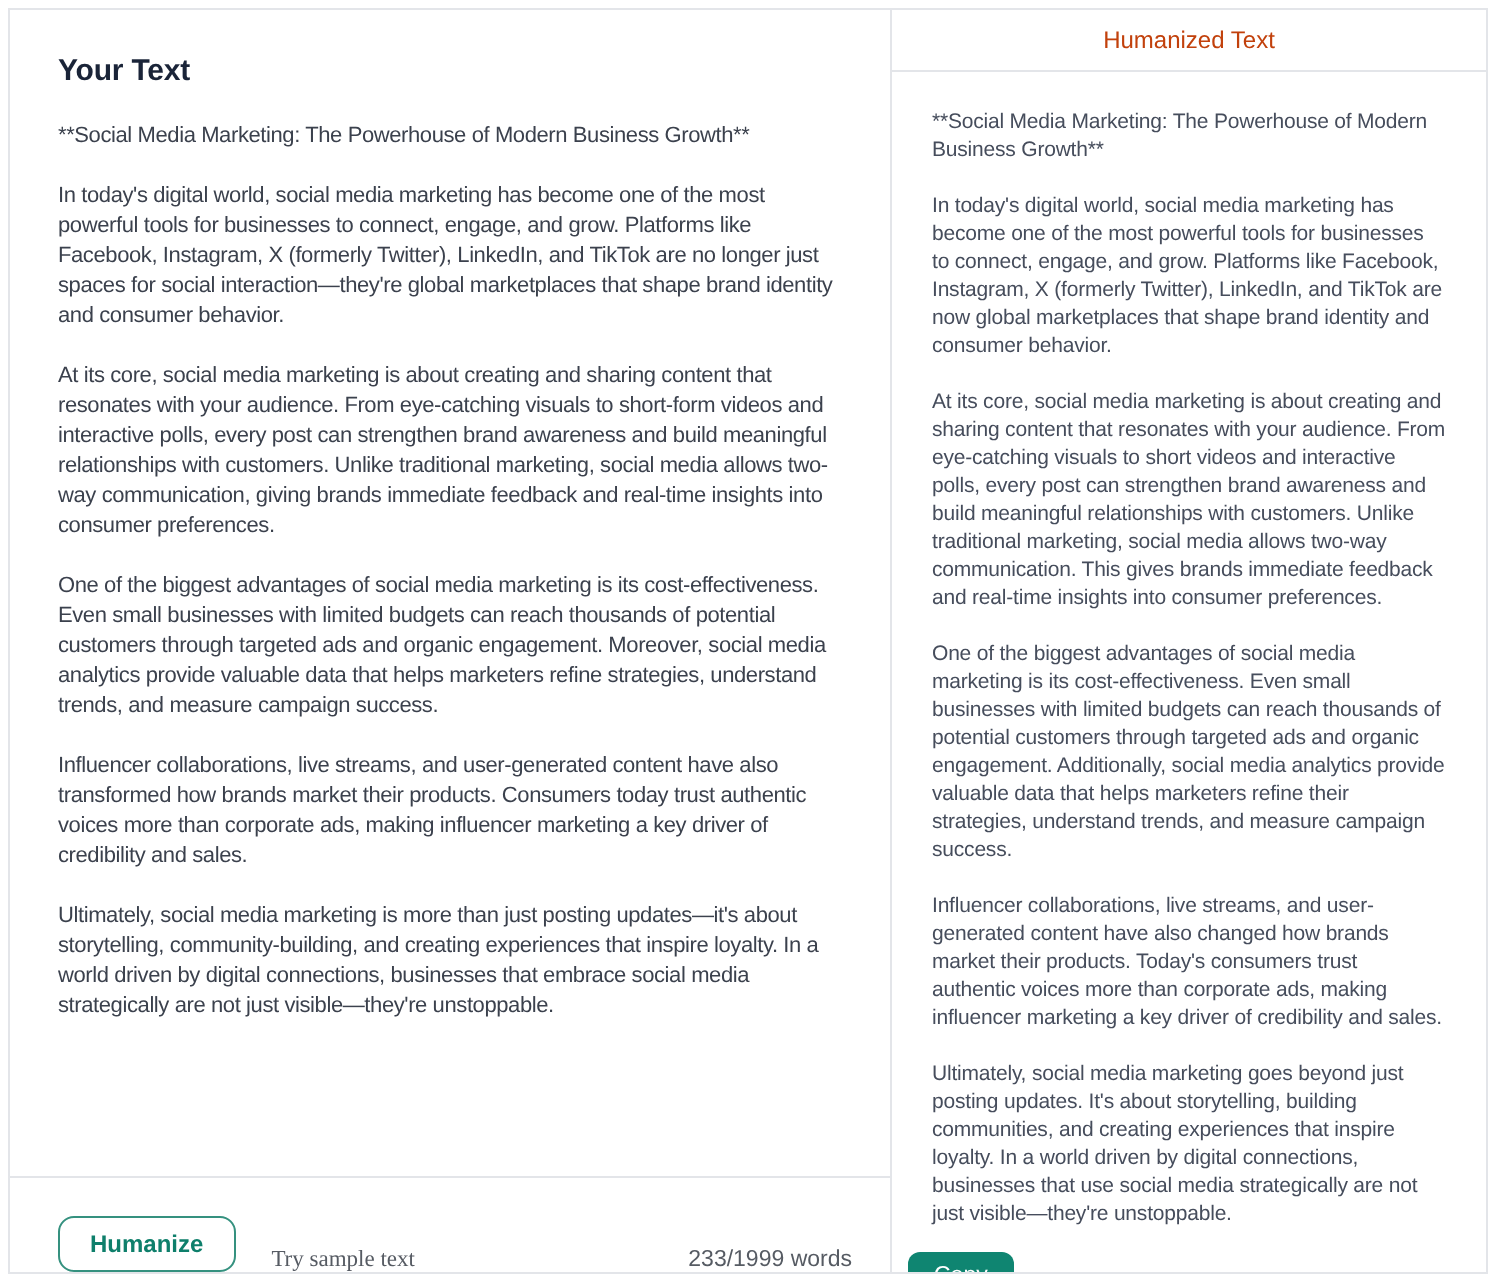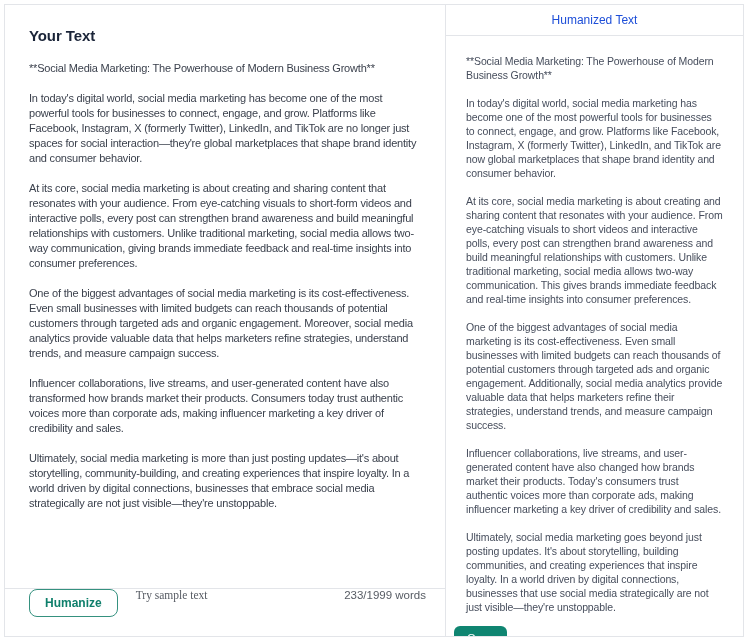--- a/index.html
+++ b/index.html
@@ -50,21 +50,21 @@
     text-decoration-style: wavy;
     text-decoration-color: #e5484d;
     text-decoration-thickness: 1px;
     text-underline-offset: 2px;
   }
   .left-footer {
     height: 48px;
     flex: 0 0 48px;
     border-top: 1px solid #e3e5e9;
     display: flex;
-    align-items: flex-start;
+    align-items: flex-end;
     padding: 0 19px 0 24px;
     margin-top: 28px;
   }
   .humanize-btn {
     background: #ffffff;
     border: 1.5px solid #35917f;
     border-radius: 8px;
     color: #0e7f6b;
     font-family: "Liberation Sans", sans-serif;
     font-weight: 700;
@@ -93,21 +93,21 @@
     background: #ffffff;
   }
   .right-header {
     height: 31px;
     flex: 0 0 31px;
     border-bottom: 1px solid #e3e5e9;
     display: flex;
     align-items: center;
     justify-content: center;
     font-size: 12px;
-    color: #1d4ed8;
+    color: #c2410c;
     text-align: center;
   }
   .output {
     padding: 18px 20px 0 20px;
   }
   .output p {
     font-size: 10.5px;
     line-height: 14px;
     letter-spacing: -0.1px;
     color: #464d5c;

